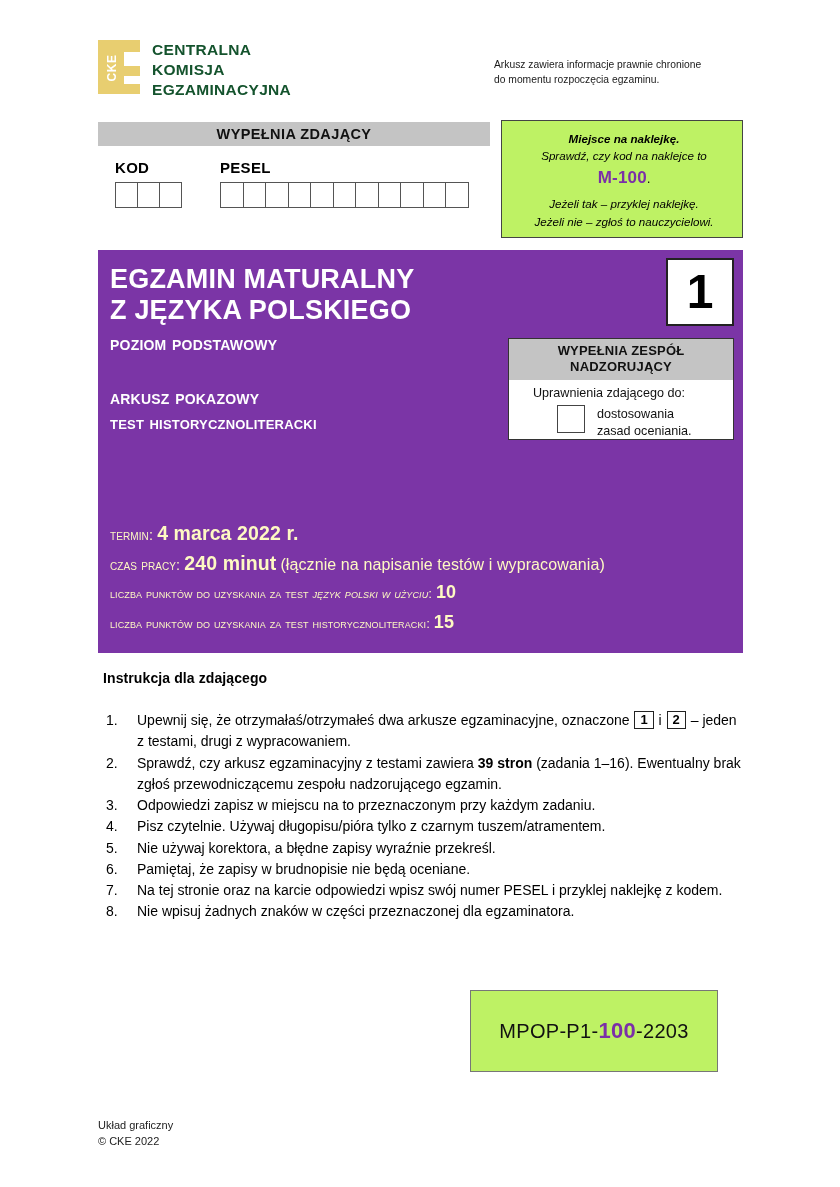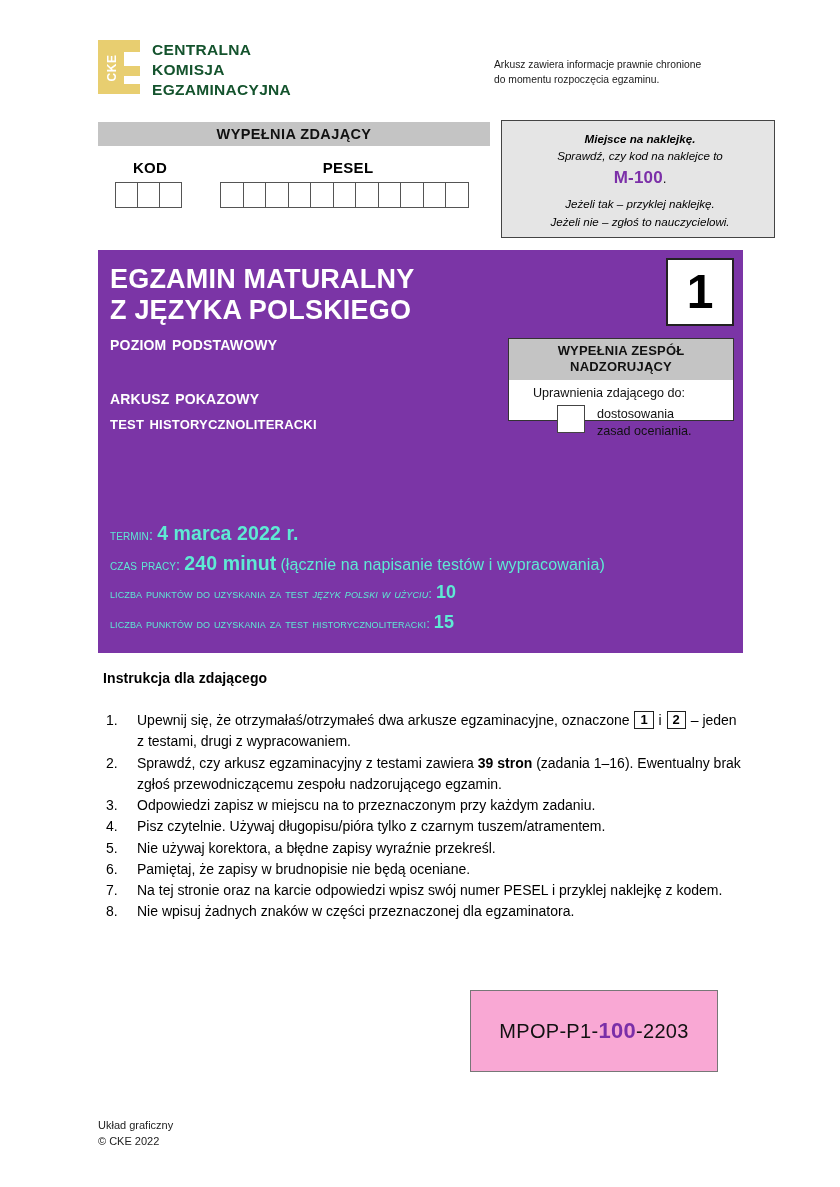--- a/index.html
+++ b/index.html
@@ -106,21 +106,21 @@
   }
   .fields-row {
     position: relative;
     height: 66px;
     margin-top: 13px;
   }
   .field-label {
     font-size: 15px;
     font-weight: bold;
     letter-spacing: 0.3px;
-    text-align: center;
+    text-align: left;
     margin-bottom: 6px;
   }
   .boxes {
     display: flex;
   }
   .boxes .cell {
     width: 23px;
     height: 26px;
     border: 1px solid #555;
     margin-right: -1px;
@@ -139,25 +139,25 @@
     top: 0;
     width: 256px;
   }
   .pesel-group .cell { width: 23.5px; }
 
   
   .sticker-box {
     position: absolute;
     left: 501px;
     top: 120px;
-    width: 274px;
+    width: 242px;
     height: 118px;
     border: 1.5px solid #444;
     box-sizing: border-box;
-    background: #e5e5e5;
+    background: #bef264;
     padding: 9px 8px 0 12px;
     text-align: center;
     font-style: italic;
     font-size: 11.6px;
     line-height: 1.5;
   }
   .sticker-box .s-bold { font-weight: bold; }
   .sticker-code {
     font-style: normal;
     font-weight: bold;
@@ -218,21 +218,21 @@
     font-size: 19px;
     font-weight: bold;
     margin-top: 3px;
     letter-spacing: 0.2px;
   }
   .info-block {
     position: absolute;
     left: 12px;
     top: 272px;
     width: 620px;
-    color: #5eead4;
+    color: #fef9c3;
   }
   .info-line {
     font-size: 14.4px;
     margin-bottom: 7px;
     white-space: nowrap;
     letter-spacing: 0.1px;
   }
   .info-line .lbl { font-variant: small-caps; text-transform: lowercase; }
   .big-val {
     font-size: 19.5px;
@@ -265,21 +265,21 @@
     color: #000;
     line-height: 1;
   }
 
   
   .nadz-box {
     position: absolute;
     left: 410px;
     top: 88px;
     width: 226px;
-    height: 83px;
+    height: 102px;
     border: 1.5px solid #333;
     background: #ffffff;
     box-sizing: border-box;
   }
   .nadz-head {
     background: #C4C4C4;
     text-align: center;
     font-size: 13px;
     font-weight: bold;
     padding: 4px 0 4px 0;
@@ -355,21 +355,21 @@
     position: absolute;
     left: 470px;
     top: 990px;
     width: 248px;
     height: 82px;
     border: 1.2px solid #777;
     box-sizing: border-box;
     display: flex;
     align-items: center;
     justify-content: center;
-    background: #f9a8d4;
+    background: #bef264;
     font-size: 20px;
     letter-spacing: 0.3px;
     color: #111;
   }
   .code-accent { color: #7B2FA8; font-weight: bold; font-size: 22px; }
 
   
   .footer {
     position: absolute;
     left: 98px;

